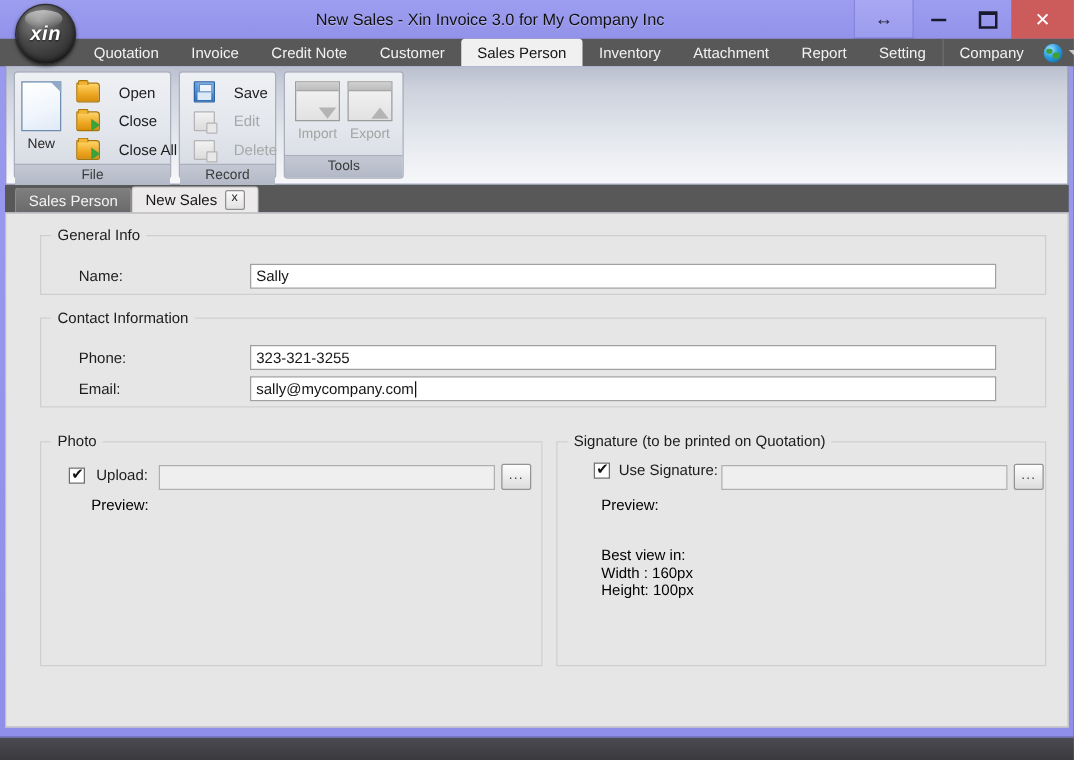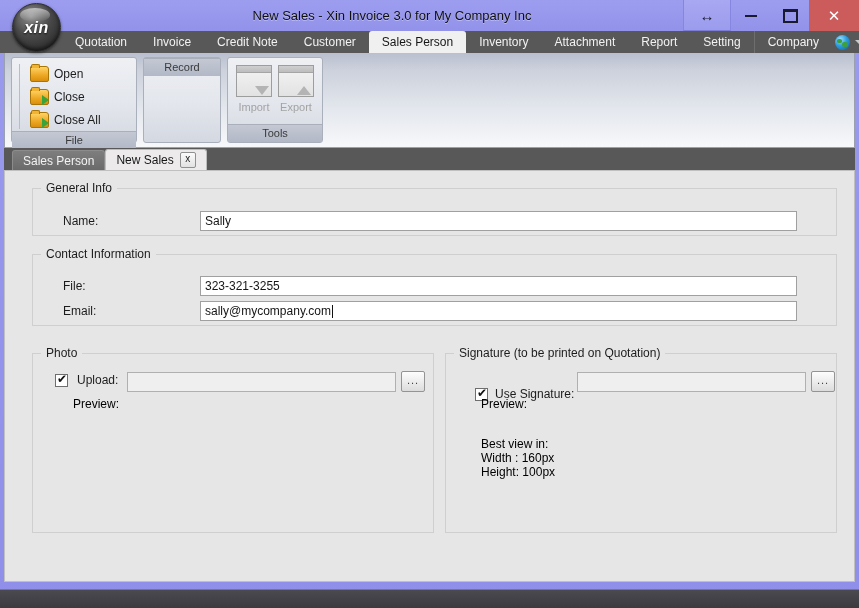--- a/index.html
+++ b/index.html
@@ -175,21 +175,21 @@
     border-left: 7px solid transparent; border-right: 7px solid transparent;
     border-top: 9px solid #b4b4b4;
   }
   .arrow-up {
     border-left: 7px solid transparent; border-right: 7px solid transparent;
     border-bottom: 9px solid #b4b4b4;
   }
   .small-col { display: flex; flex-direction: column; justify-content: flex-start; padding-left: 4px;}
   .sep-v { width: 1px; background: #bcbcbc; margin: 2px 4px 2px 2px; align-self: stretch; }
   .small-btn {
-    height: 23px; display: flex; align-items: center; gap: 5px;
+    height: 23px; display: flex; align-items: center; gap: 15px;
     padding: 0 6px 0 2px; font-size: 12px; color: #1d1d1d; white-space: nowrap;
   }
   .small-btn.disabled { color: #a8a8a8; }
   .folder {
     width: 17px; height: 14px; position: relative;
     background: linear-gradient(180deg,#ffd466 0%,#eda723 60%,#d98f0d 100%);
     border: 1px solid #a97505; border-radius: 1px 3px 2px 2px;
   }
   .folder:before {
     content:""; position:absolute; left:0; top:-3px; width:7px; height:3px;
@@ -343,20 +343,24 @@
       <span class="ic globe"></span>
       <span class="caret-dn"></span>
 
     </div>
   </div>
 
   <div class="ribbon">
 
     <div class="rib-group" style="width:126px">
       <div class="rib-body">
+        <div class="big-btn">
+          <span class="page-icon"></span>
+          <span class="lbl">New</span>
+        </div>
         <div class="sep-v"></div>
         <div class="small-col">
           <div class="small-btn">
             <span class="folder"></span>
             <span>Open</span>
           </div>
           <div class="small-btn">
             <span class="folder">
                 <i class="garrow"></i>
               </span>
@@ -367,20 +371,36 @@
                 <i class="garrow"></i>
               </span>
             <span>Close All</span>
           </div>
         </div>
       </div>
       <div class="rib-caption">File</div>
     </div>
 
     <div class="rib-group" style="width:78px">
+      <div class="rib-body">
+        <div class="small-col">
+          <div class="small-btn">
+            <span class="floppy"></span>
+            <span>Save</span>
+          </div>
+          <div class="small-btn disabled">
+            <span class="gicon"></span>
+            <span>Edit</span>
+          </div>
+          <div class="small-btn disabled">
+            <span class="gicon"></span>
+            <span>Delete</span>
+          </div>
+        </div>
+      </div>
       <div class="rib-caption">Record</div>
     </div>
 
     <div class="rib-group" style="width:96px">
       <div class="rib-body" style="justify-content:space-between">
         <div class="big-btn disabled">
           <span class="winbox-icon">
               <i class="hdr"></i>
               <i class="arrow-dn"></i>
             </span>
@@ -417,21 +437,21 @@
       <span class="lbl-r">Name:</span>
     </div>
     <div class="txt" style="position:absolute; left:195px; top:40px; width:597px;">
       <span>Sally</span>
     </div>
 
     <div class="fieldset" style="left:27px; top:83px; width:805px; height:72px;">
       <span class="legend">Contact Information</span>
     </div>
     <div class="row" style="left:58px; top:108px;">
-      <span class="lbl-r">File:</span>
+      <span class="lbl-r">Phone:</span>
     </div>
     <div class="txt" style="position:absolute; left:195px; top:105px; width:597px;">
       <span>323-321-3255</span>
     </div>
     <div class="row" style="left:58px; top:133px;">
       <span class="lbl-r">Email:</span>
     </div>
     <div class="txt" style="position:absolute; left:195px; top:130px; width:597px;">
       <span>sally@mycompany.com</span>
         <span class="caret"></span>
@@ -446,21 +466,21 @@
     </div>
     <div class="txt disabled" style="position:absolute; left:122px; top:201px; width:269px;">
       <span></span>
     </div>
     <div class="btn-dots" style="position:absolute; left:396px; top:200px;">...</div>
     <div class="note" style="left:68px; top:226px;">Preview:</div>
 
     <div class="fieldset" style="left:440px; top:182px; width:392px; height:180px;">
       <span class="legend">Signature (to be printed on Quotation)</span>
     </div>
-    <div class="row" style="left:458px; top:216px; gap:7px;padding-left:12px;">
+    <div class="row" style="left:458px; top:198px; gap:7px;padding-left:12px;">
       <span class="chk checked"></span>
       <span class="lbl-r">Use Signature:</span>
     </div>
     <div class="txt disabled" style="position:absolute; left:572px; top:201px; width:229px;">
       <span></span>
     </div>
     <div class="btn-dots" style="position:absolute; left:806px; top:200px;">...</div>
     <div class="note" style="left:476px; top:226px;">Preview:</div>
     <div class="note" style="left:476px; top:266px;">Best view in:</div>
     <div class="note" style="left:476px; top:280px;">Width : 160px</div>

